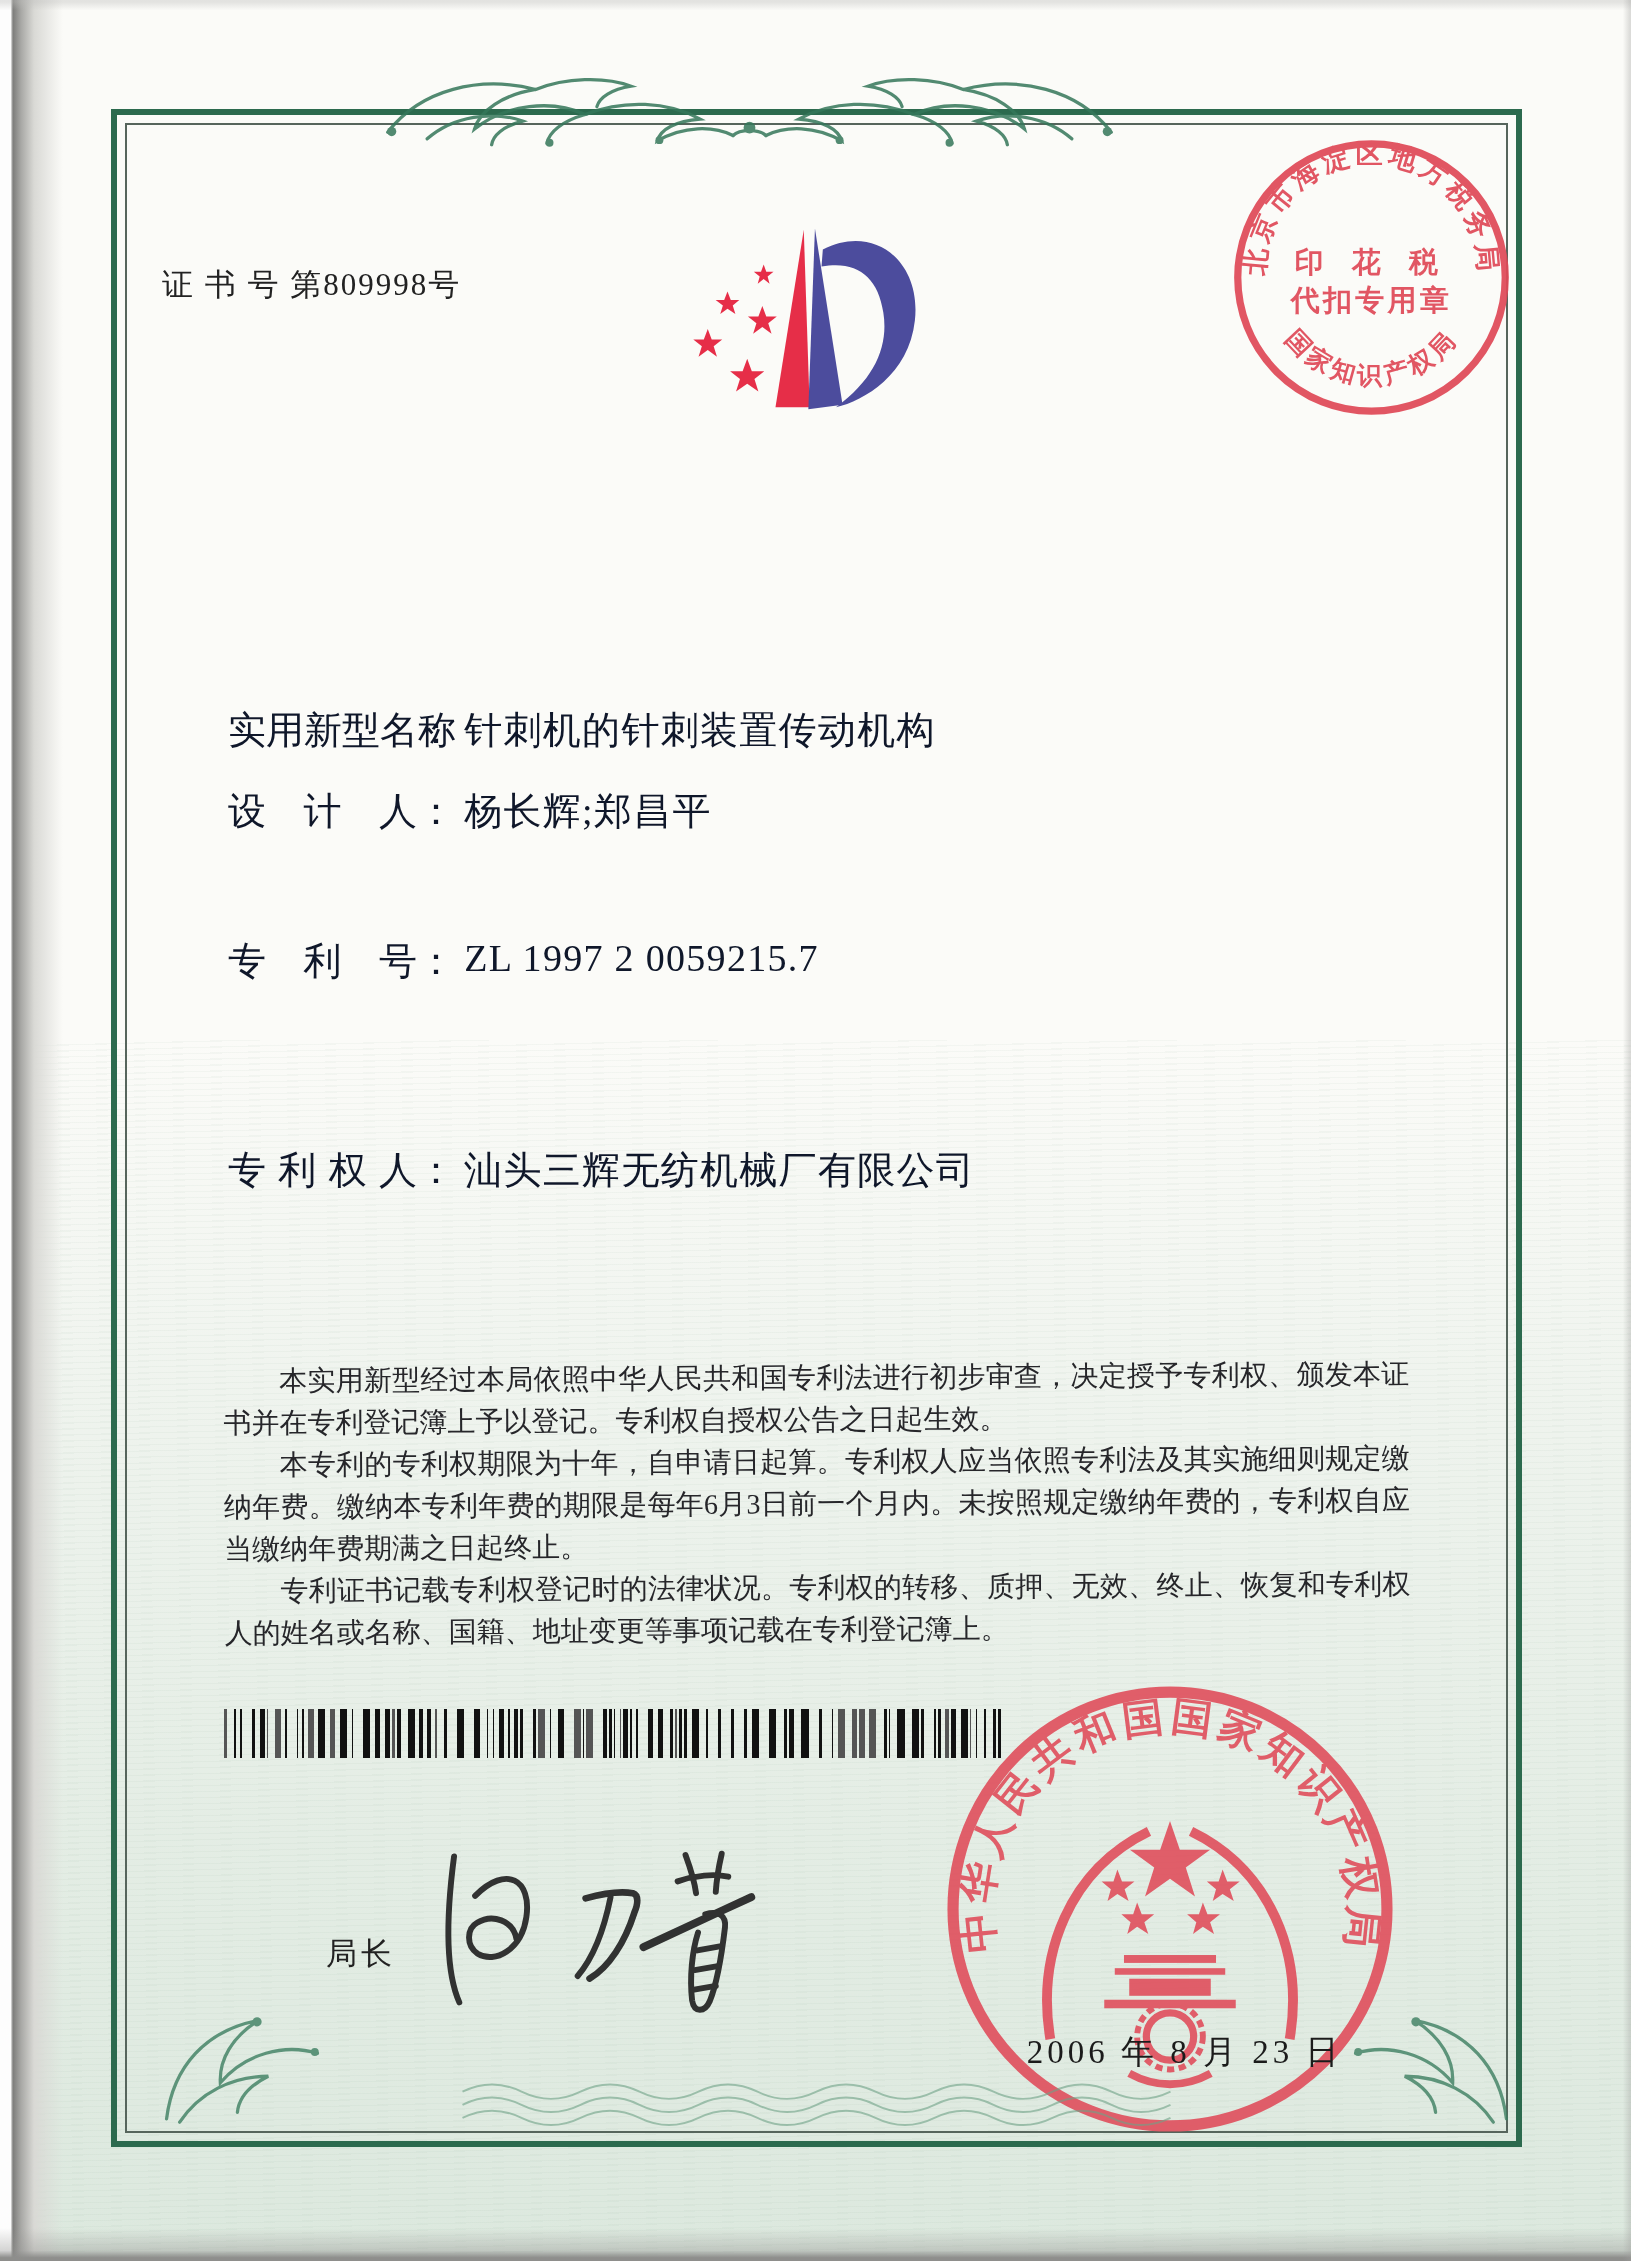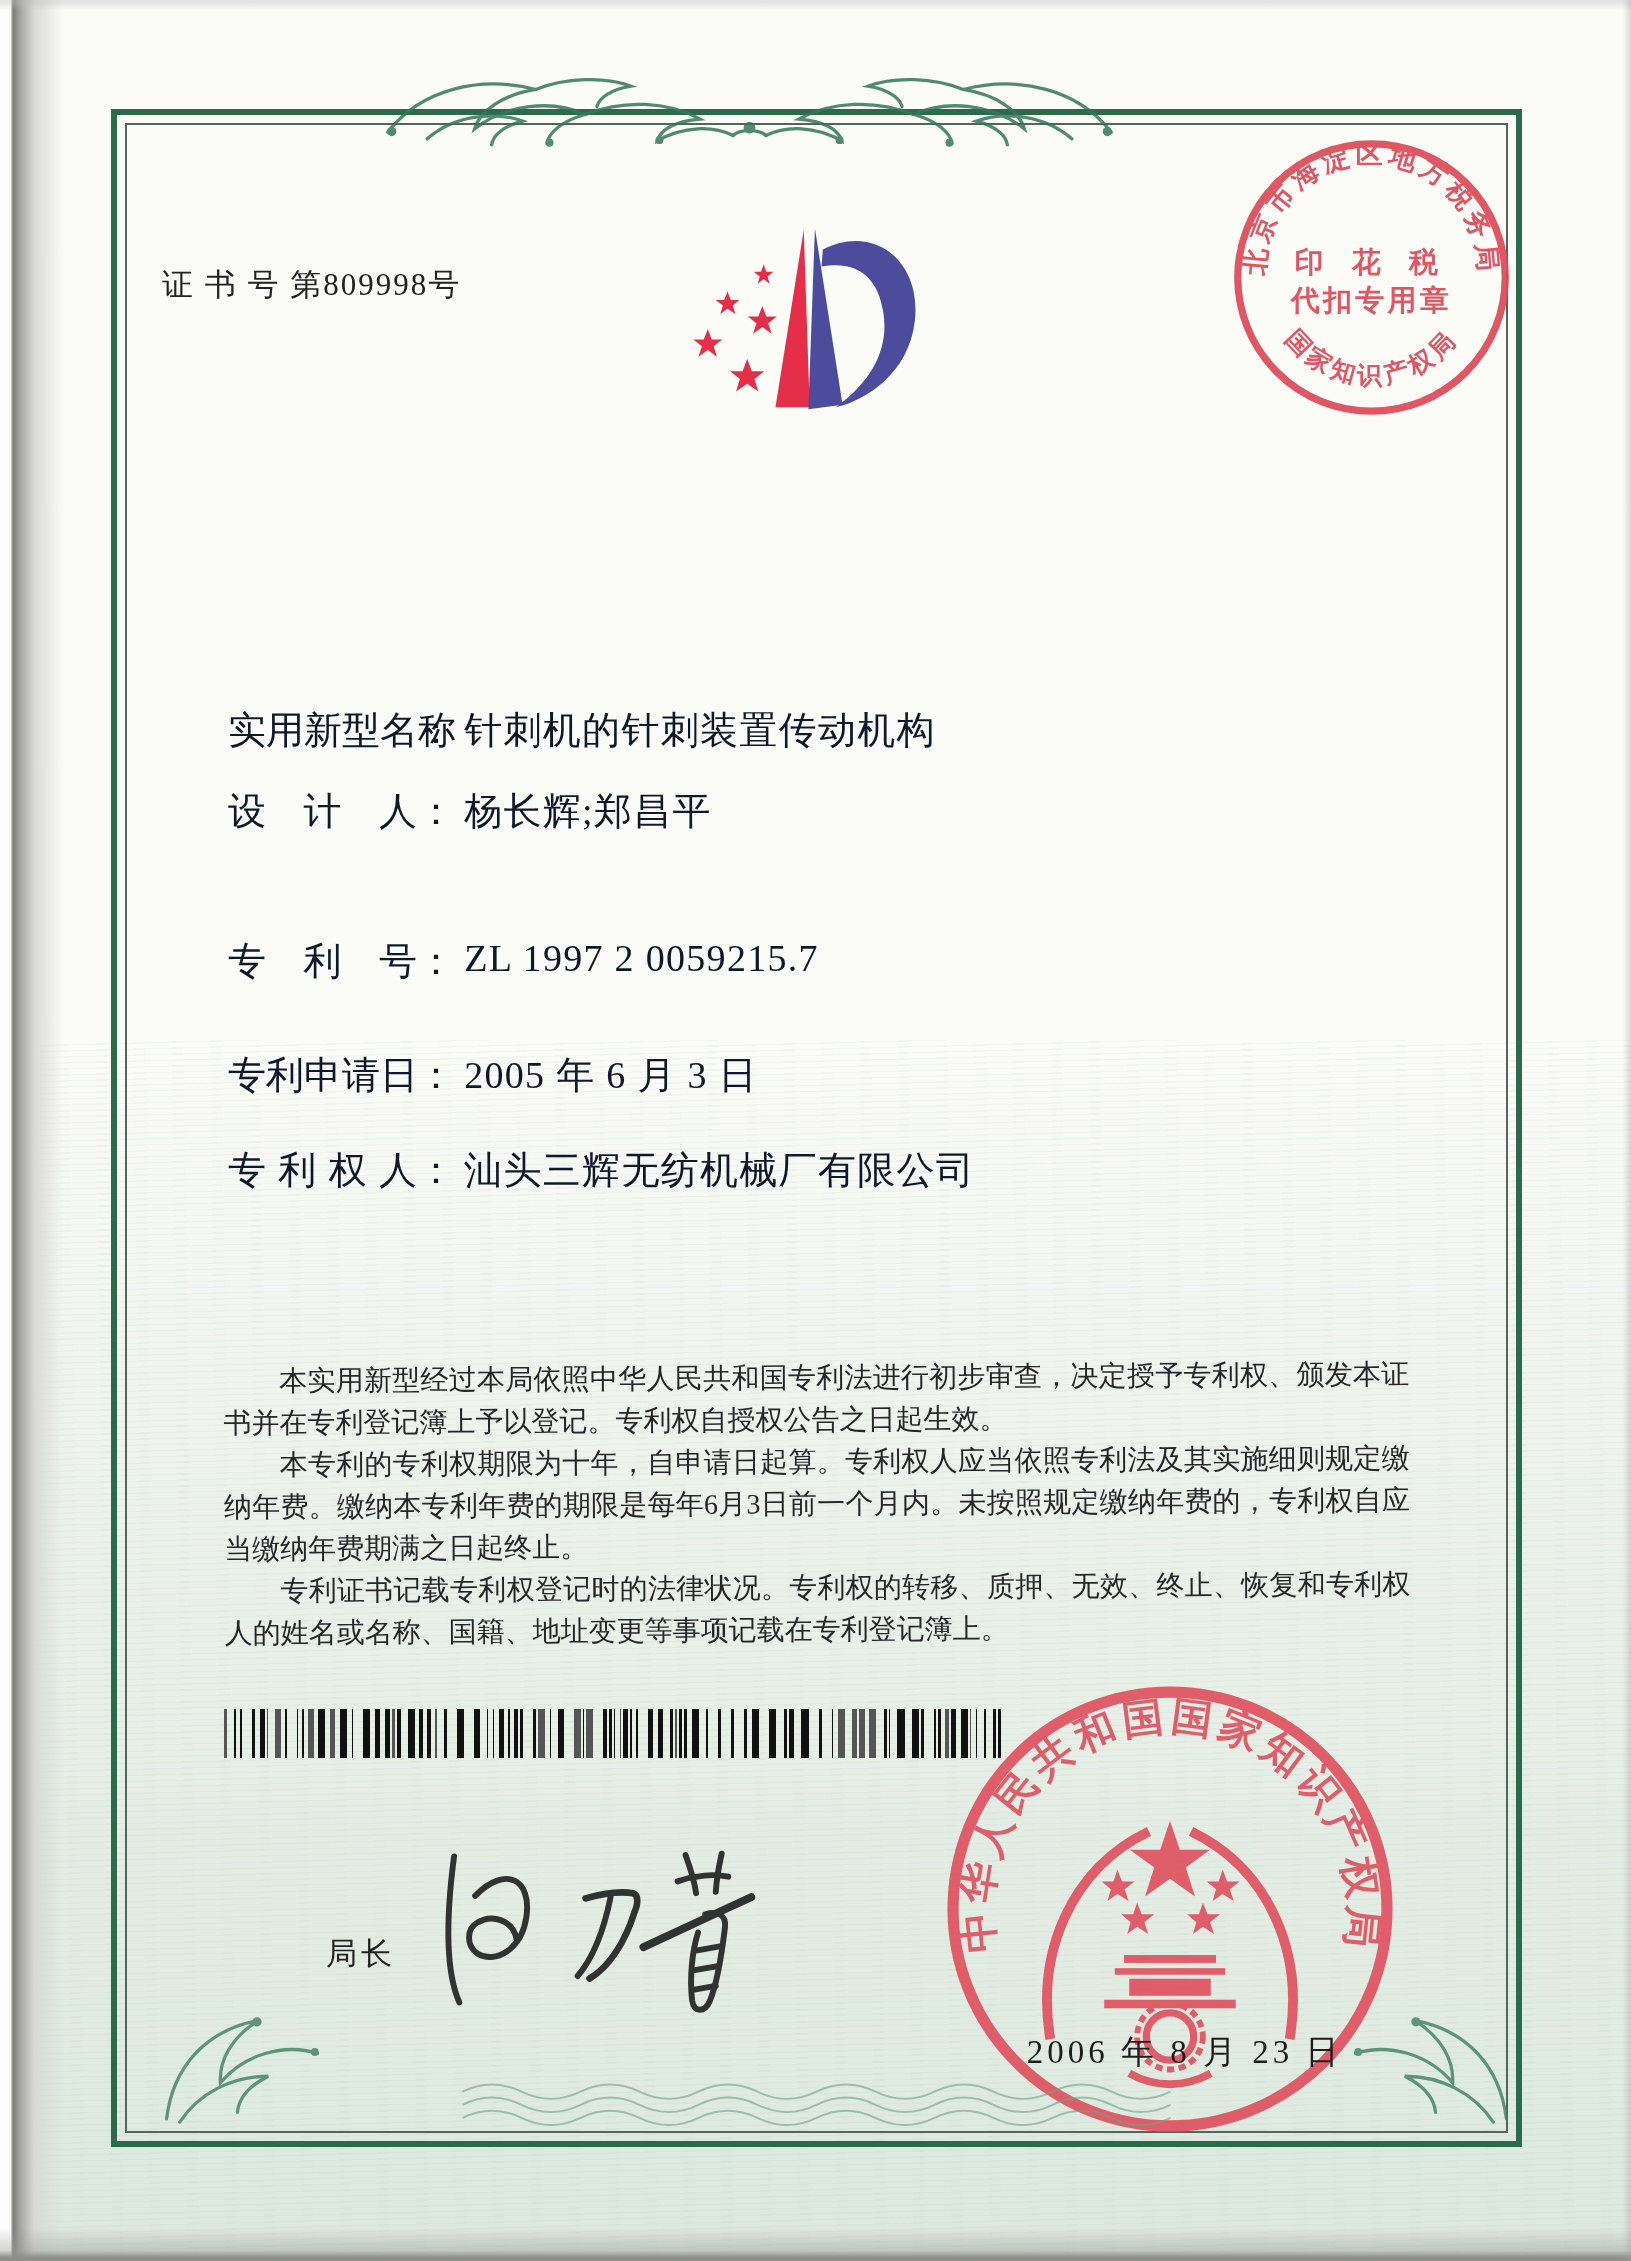--- a/index.html
+++ b/index.html
@@ -155,23 +155,20 @@
 
 
   <div class="frow" style="top:705px">
     <span class="lab">实用新型名称</span><span class="col">：</span><span class="val">针刺机的针刺装置传动机构</span>
   </div>
   <div class="frow" style="top:786px">
     <span class="lab">设计人</span><span class="col">：</span><span class="val">杨长辉;郑昌平</span>
   </div>
   <div class="frow" style="top:936px">
     <span class="lab">专利号</span><span class="col">：</span><span class="val">ZL 1997 2 0059215.7</span>
-  </div>
-  <div class="frow" style="top:1050px">
-    <span class="lab">专利申请日</span><span class="col">：</span><span class="val">2005 年 6 月 3 日</span>
   </div>
   <div class="frow" style="top:1145px">
     <span class="lab">专利权人</span><span class="col">：</span><span class="val">汕头三辉无纺机械厂有限公司</span>
   </div>
 
   <div class="bodytext">
     <p>本实用新型经过本局依照中华人民共和国专利法进行初步审查，决定授予专利权、颁发本证书并在专利登记簿上予以登记。专利权自授权公告之日起生效。</p>
     <p>本专利的专利权期限为十年，自申请日起算。专利权人应当依照专利法及其实施细则规定缴纳年费。缴纳本专利年费的期限是每年6月3日前一个月内。未按照规定缴纳年费的，专利权自应当缴纳年费期满之日起终止。</p>
     <p>专利证书记载专利权登记时的法律状况。专利权的转移、质押、无效、终止、恢复和专利权人的姓名或名称、国籍、地址变更等事项记载在专利登记簿上。</p>
   </div>

